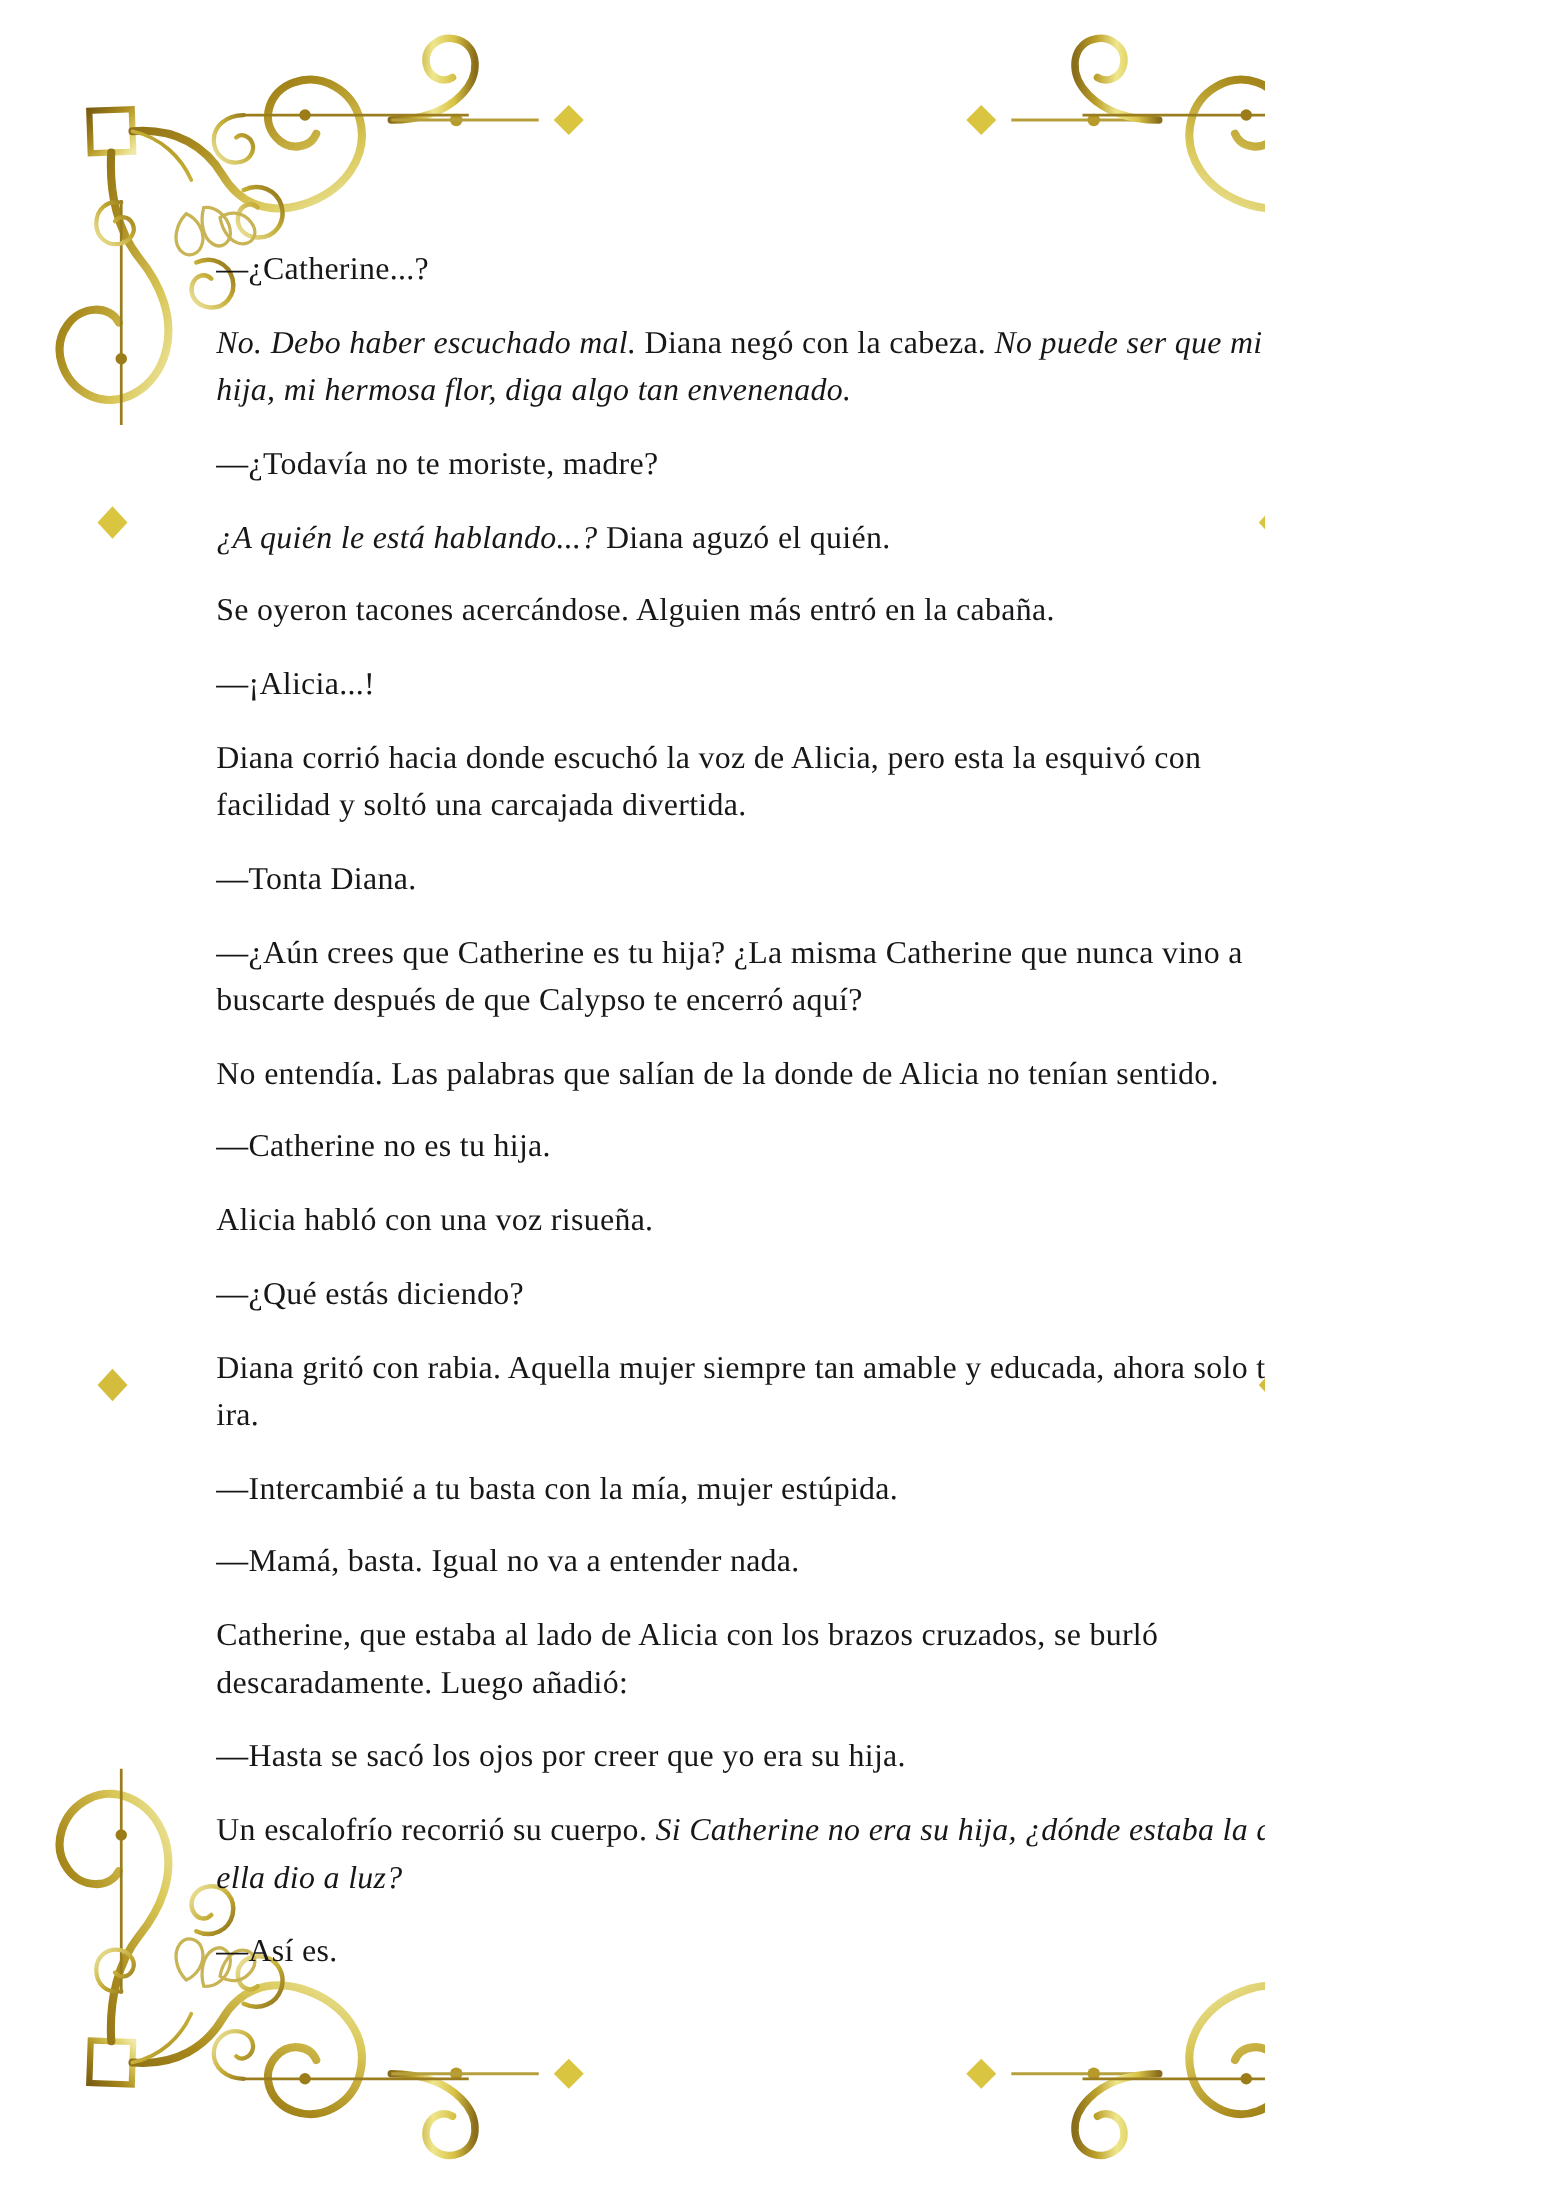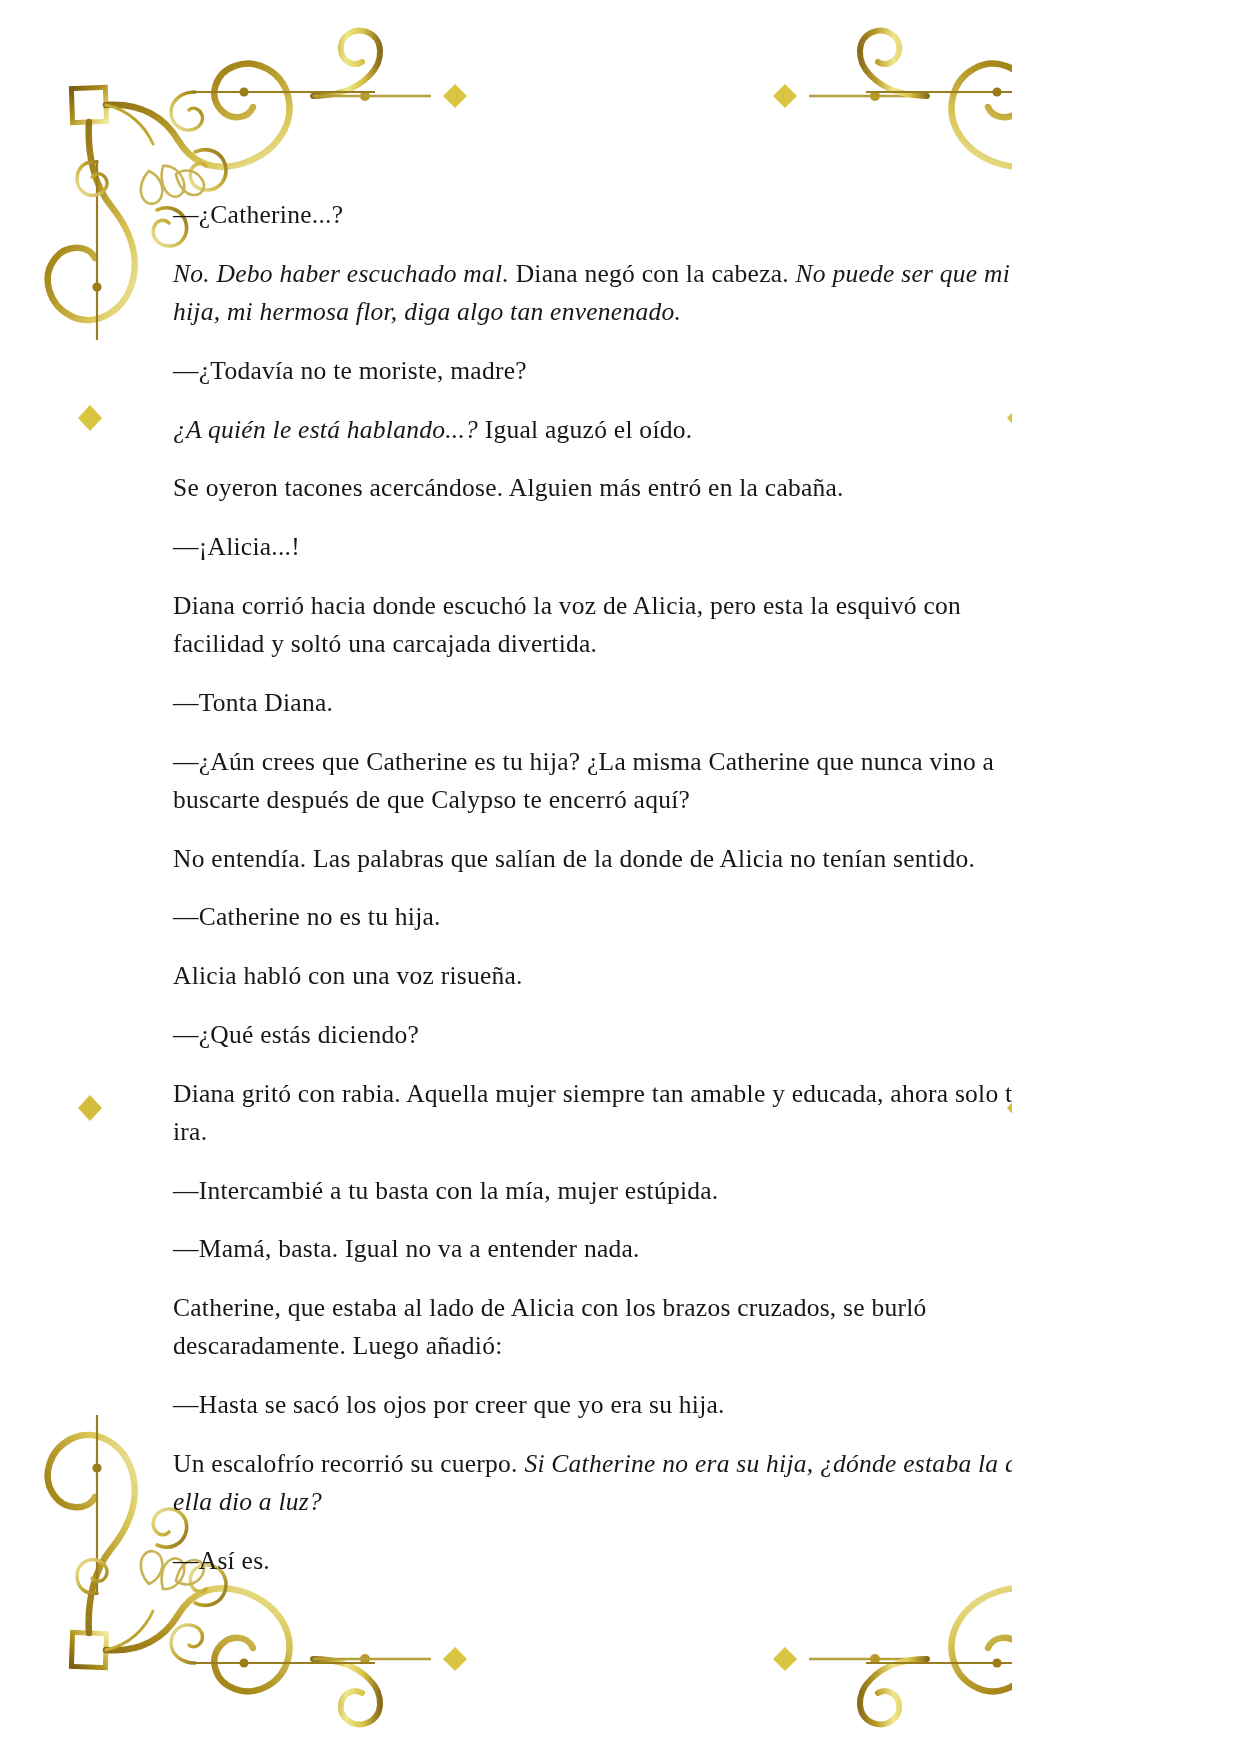--- a/index.html
+++ b/index.html
@@ -179,21 +179,21 @@
     </g>
     <g transform="translate(1241,1755) scale(-1,-1)">
       <use href="#cornerOrn" x="45" y="40"></use>
     </g>
   </svg>
 
   <div class="content" id="bodyText" style="color: rgb(23, 23, 26);">
       <p class="para"><span>—¿Catherine...?</span></p>
       <p class="para"><em>No. Debo haber escuchado mal.</em><span> Diana negó con la cabeza. </span><em>No puede ser que mi hija, mi hermosa flor, diga algo tan envenenado.</em></p>
       <p class="para"><span>—¿Todavía no te moriste, madre?</span></p>
-      <p class="para"><em>¿A quién le está hablando...?</em><span> Igual aguzó el oído.</span></p>
+      <p class="para"><em>¿A quién le está hablando...?</em><span> Diana aguzó el quién.</span></p>
       <p class="para"><span>Se oyeron tacones acercándose. Alguien más entró en la cabaña.</span></p>
       <p class="para"><span>—¡Alicia...!</span></p>
       <p class="para"><span>Diana corrió hacia donde escuchó la voz de Alicia, pero esta la esquivó con facilidad y soltó una carcajada divertida.</span></p>
       <p class="para"><span>—Tonta Diana.</span></p>
       <p class="para"><span>—¿Aún crees que Catherine es tu hija? ¿La misma Catherine que nunca vino a buscarte después de que Calypso te encerró aquí?</span></p>
       <p class="para"><span>No entendía. Las palabras que salían de la donde de Alicia no tenían sentido.</span></p>
       <p class="para"><span>—Catherine no es tu hija.</span></p>
       <p class="para"><span>Alicia habló con una voz risueña.</span></p>
       <p class="para"><span>—¿Qué estás diciendo?</span></p>
       <p class="para"><span>Diana gritó con rabia. Aquella mujer siempre tan amable y educada, ahora solo tenía ira.</span></p>

